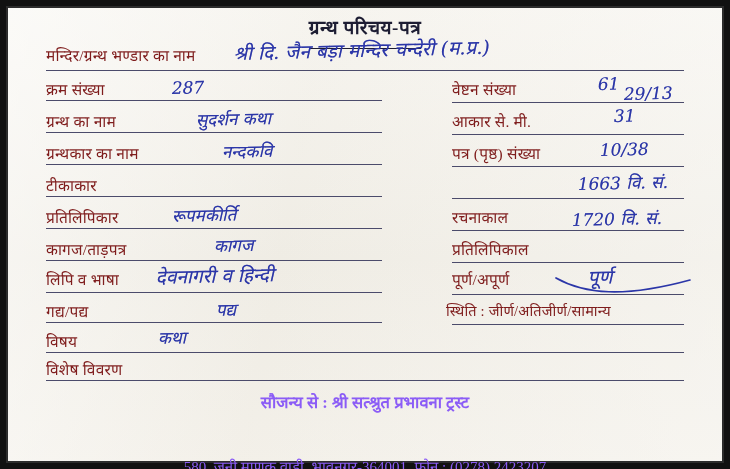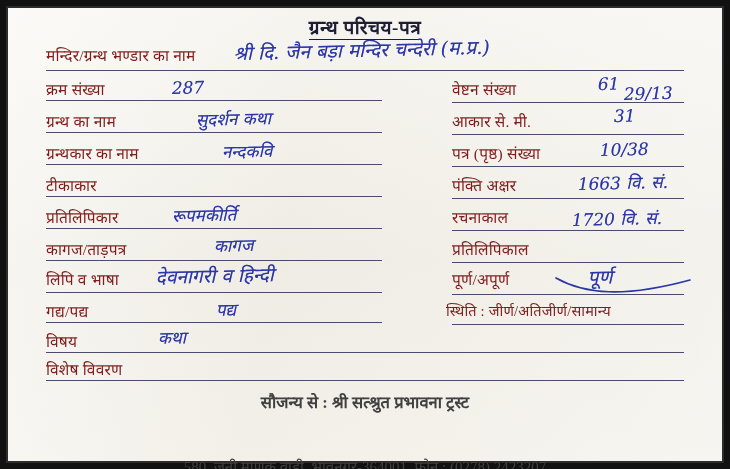--- a/index.html
+++ b/index.html
@@ -51,21 +51,21 @@
     font-family: "Liberation Serif", serif;
     color: #1d1d33;
     font-size: 19px;
     font-weight: bold;
     letter-spacing: 0.5px;
     text-align: center;
     white-space: nowrap;
   }
   .title .underline-title {
     border-bottom: 1.5px solid #1d1d33;
-    padding-bottom: 1px;
+    padding-bottom: 10px;
   }
   .hand {
     font-family: "DejaVu Serif", serif;
     color: #2b36a8;
     font-size: 17px;
     font-style: italic;
     white-space: nowrap;
     transform: rotate(-1.4deg);
     transform-origin: left bottom;
     text-shadow: 0 0 0.6px rgba(43,54,168,0.5);
@@ -80,21 +80,21 @@
     border-bottom: 1.4px solid #4b4b6b;
   }
   .abs { position: absolute; }
 
   
   .footer-line {
     position: absolute;
     width: 100%;
     text-align: center;
     font-family: "Liberation Serif", serif;
-    color: #404040;
+    color: #8b5cf6;
     white-space: nowrap;
   }
   .footer-1 { font-size: 16.5px; font-weight: bold; }
   .footer-2 { font-size: 15px; margin-top: 38px; }
 
   
   .flourish {
     position: absolute;
     pointer-events: none;
   }
@@ -152,21 +152,20 @@
     <div class="rule" style="left:46px; top:164px; width:336px;"></div>
 
     <div class="printed abs" style="left:452px; top:142px;">पत्र (पृष्ठ) संख्या</div>
     <div class="hand abs" style="left:600px; top:140px;">10/38</div>
     <div class="rule" style="left:452px; top:166px; width:232px;"></div>
 
     <div class="printed abs" style="left:46px; top:174px;">टीकाकार</div>
     <div class="hand abs" style="left:160px; top:174px;"></div>
     <div class="rule" style="left:46px; top:196px; width:336px;"></div>
 
-    <div class="printed abs" style="left:452px; top:174px;">पंक्ति अक्षर</div>
     <div class="hand abs" style="left:578px; top:172px;">1663 वि. सं.</div>
     <div class="rule" style="left:452px; top:198px; width:232px;"></div>
 
     <div class="printed abs" style="left:46px; top:206px;">प्रतिलिपिकार</div>
     <div class="hand abs" style="left:172px; top:204px;">रूपमकीर्ति</div>
     <div class="rule" style="left:46px; top:228px; width:336px;"></div>
 
     <div class="printed abs" style="left:452px; top:206px;">रचनाकाल</div>
     <div class="hand abs" style="left:572px; top:208px;">1720 वि. सं.</div>
     <div class="rule" style="left:452px; top:230px; width:232px;"></div>

